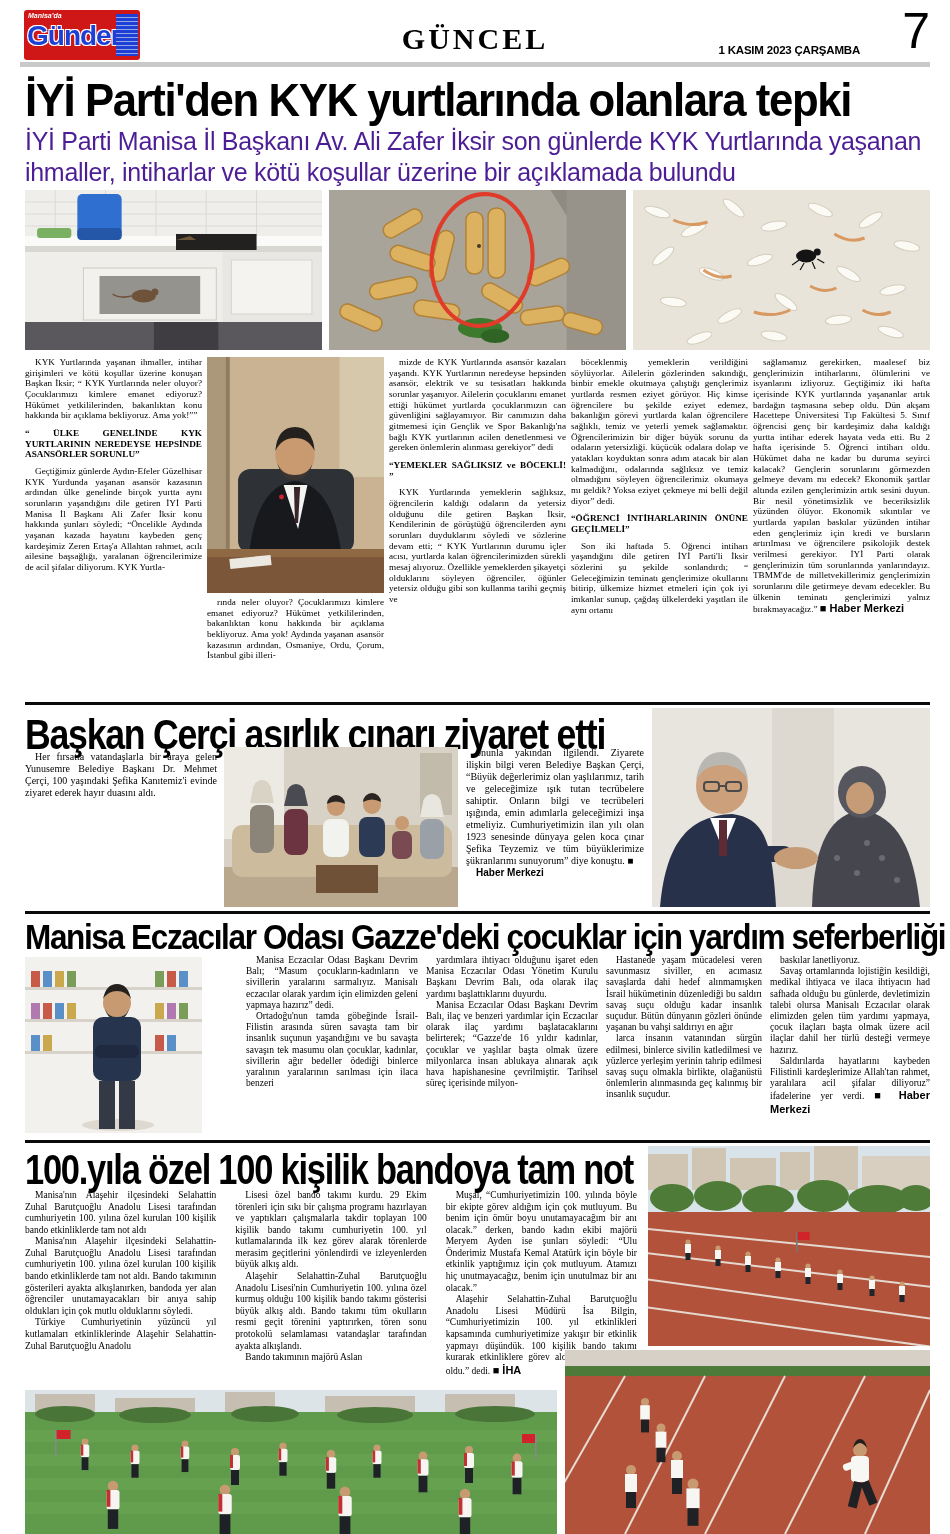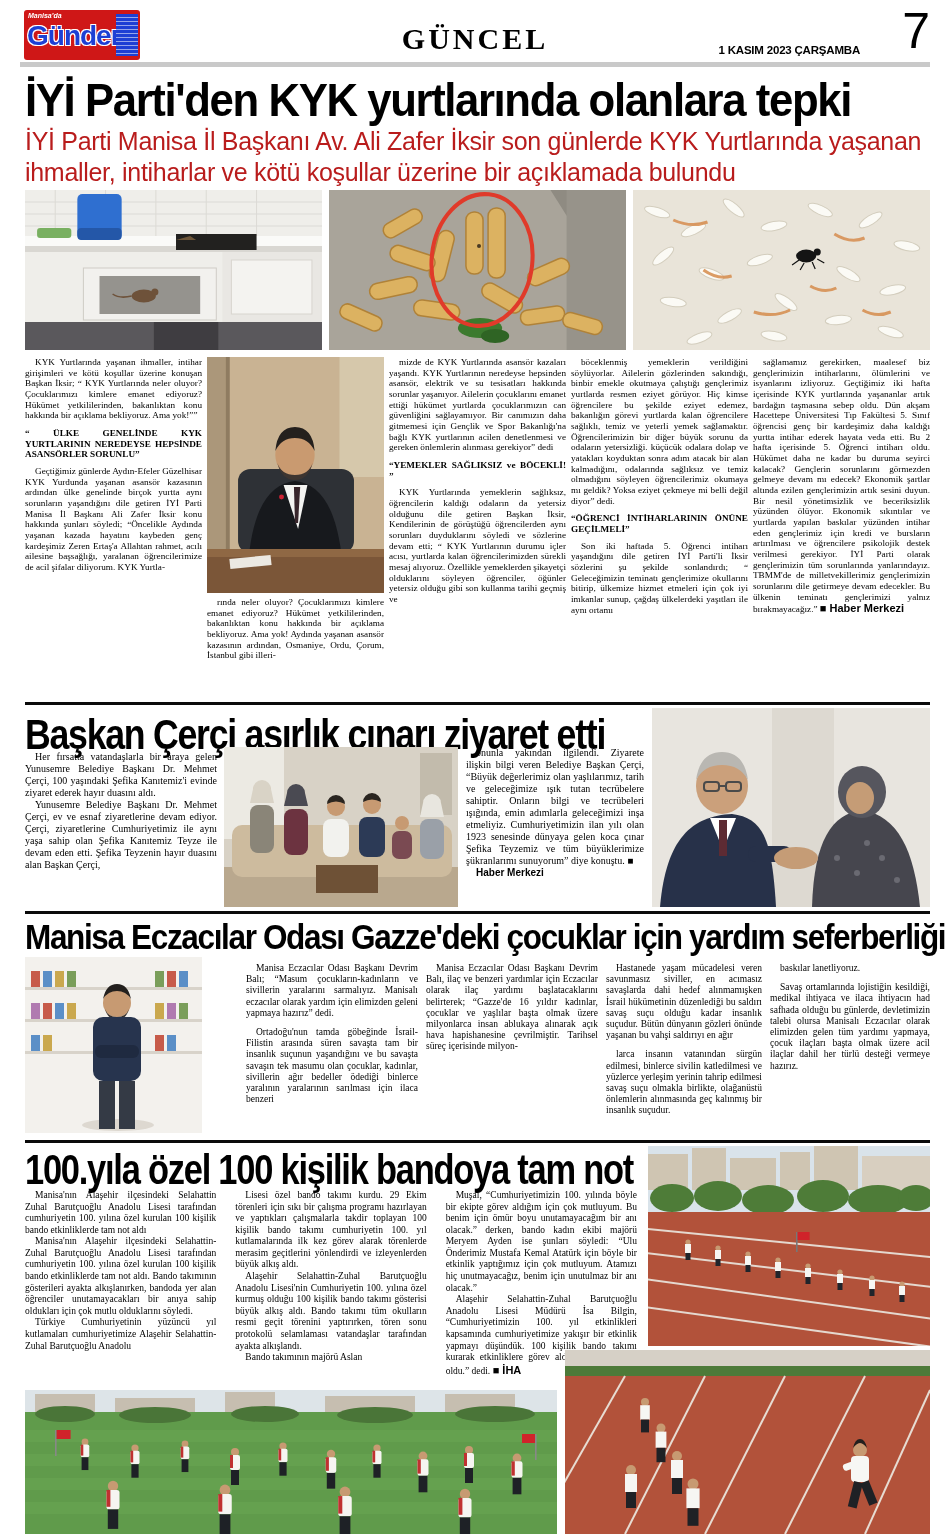--- a/index.html
+++ b/index.html
@@ -21,27 +21,27 @@
   .issue-date{right:90px;top:44px;font-family:"Liberation Sans",sans-serif;font-size:11.5px;
               font-weight:700;letter-spacing:-0.2px;}
   .pagenum{right:20px;top:2px;font-family:"Liberation Sans",sans-serif;font-size:50px;font-weight:500;}
   .hrule-gray{left:20px;top:62px;width:910px;height:5px;background:#c9c9c9;}
   .hrule-black{height:3px;background:#0a0a0a;}
 
   
   .head{font-family:"Liberation Sans",sans-serif;font-weight:700;color:#000;white-space:nowrap;
         transform-origin:left top;letter-spacing:-1.5px;margin:0;}
   .deck{font-family:"Liberation Sans",sans-serif;font-weight:400;font-size:25px;line-height:1.22;
-        color:#b91c1c;letter-spacing:-0.3px;margin:0;}
+        color:#4c1d95;letter-spacing:-0.3px;margin:0;}
 
   
   .bt p{margin:0;text-align:justify;text-indent:10px;}
   .a1t p{font-size:9.2px;line-height:1.16;}
   .a2t p{font-size:10px;line-height:1.2;}
-  .a3t p{font-size:9.5px;line-height:1.18;margin-top:8px;}
+  .a3t p{font-size:9.5px;line-height:1.18;}
   .a4t p{font-size:9.5px;line-height:1.22;}
   .ksub{font-family:"Liberation Serif",serif;font-weight:700;font-size:14.8px;line-height:1.12;
         text-indent:0 !important;text-align:center;margin:7px 0 6px !important;}
   .by{font-family:"Liberation Sans",sans-serif;font-weight:700;font-size:11px;}
   .col{overflow:hidden;}
   figure{margin:0;}
   figure svg{display:block;width:100%;height:100%;}
 
   
   .a1-head{left:25px;top:72px;font-size:47px;transform:scaleX(.93);}
@@ -232,21 +232,20 @@
       <p><span>sağlamamız gerekirken, maalesef biz gençlerimizin intiharlarını, ölümlerini ve isyanlarını izliyoruz. Geçtiğimiz iki hafta içerisinde KYK yurtlarında yaşananlar artık bardağın taşmasına sebep oldu. Dün akşam Hacettepe Üniversitesi Tıp Fakültesi 5. Sınıf öğrencisi genç bir kardeşimiz daha kaldığı yurtta intihar ederek hayata veda etti. Bu 2 hafta içerisinde 5. Öğrenci intiharı oldu. Hükümet daha ne kadar bu duruma seyirci kalacak? Gençlerin sorunlarını görmezden gelmeye devam mı edecek? Ekonomik şartlar altında ezilen gençlerimizin artık sesini duyun. Bir nesil yönetimsizlik ve beceriksizlik yüzünden ölüyor. Ekonomik sıkıntılar ve yurtlarda yapılan baskılar yüzünden intihar eden gençlerimiz için kredi ve bursların artırılması ve öğrencilere psikolojik destek verilmesi gerekiyor. İYİ Parti olarak gençlerimizin tüm sorunlarında yanlarındayız. TBMM'de de milletvekillerimiz gençlerimizin sorunlarını dile getirmeye devam edecekler. Bu ülkenin teminatı gençlerimizi yalnız bırakmayacağız.”</span>
         <span class="by">■ Haber Merkezi</span></p>
     </div>
   </div>
   <div class="abs hrule-black a1-rule"></div>
 
   <h2 class="abs head a2-head">Başkan Çerçi asırlık çınarı ziyaret etti</h2>
 
   <div class="abs a2-col1 col bt a2t">
     <p>Her fırsatta vatandaşlarla bir araya gelen Yunusemre Belediye Başkanı Dr. Mehmet Çerçi, 100 yaşındaki Şefika Kanıtemiz'i evinde ziyaret ederek hayır duasını aldı.</p>
-    <p>Yunusemre Belediye Başkanı Dr. Mehmet Çerçi, ev ve esnaf ziyaretlerine devam ediyor. Çerçi, ziyaretlerine Cumhuriyetimiz ile aynı yaşa sahip olan Şefika Kanıtemiz Teyze ile devam eden etti. Şefika Teyzenin hayır duasını alan Başkan Çerçi,</p>
   </div>
 
   <figure class="abs a2-photo-group">
     <svg viewBox="0 0 234 160" preserveAspectRatio="none">
       <rect width="234" height="160" fill="#d8d2c6"></rect>
       <rect width="60" height="92" fill="#eceae3"></rect>
       <rect x="196" y="6" width="32" height="62" fill="#c2bbac"></rect>
       <rect y="120" width="234" height="40" fill="#b9a88e"></rect>
       <rect x="8" y="78" width="220" height="52" rx="10" fill="#cdbb9e"></rect>
       <circle cx="38" cy="44" r="9" fill="#c79a72"></circle>
@@ -344,39 +343,42 @@
       <rect x="74" y="124" width="16" height="48" fill="#343a45"></rect>
       <rect x="94" y="124" width="16" height="48" fill="#343a45"></rect>
     </svg>
   </figure>
 
   <div class="abs a3-col1 col bt a3t">
     <p>Manisa Eczacılar Odası Başkanı Devrim Balı; “Masum çocukların-kadınların ve sivillerin yaralarını sarmalıyız. Manisalı eczacılar olarak yardım için elimizden geleni yapmaya hazırız” dedi.</p>
     <p>Ortadoğu'nun tamda göbeğinde İsrail-Filistin arasında süren savaşta tam bir insanlık suçunun yaşandığını ve bu savaşta savaşın tek masumu olan çocuklar, kadınlar, sivillerin ağır bedeller ödediği binlerce yaralının yaralarının sarılması için ilaca benzeri</p>
   </div>
   <div class="abs a3-col2 col bt a3t">
+    <p>yardımlara ihtiyacı olduğunu işaret eden Manisa Eczacılar Odası Yönetim Kurulu Başkanı Devrim Balı, oda olarak ilaç yardımı başlattıklarını duyurdu.</p>
     <p>Manisa Eczacılar Odası Başkanı Devrim Balı, ilaç ve benzeri yardımlar için Eczacılar olarak ilaç yardımı başlatacaklarını belirterek; “Gazze'de 16 yıldır kadınlar, çocuklar ve yaşlılar başta olmak üzere milyonlarca insan ablukaya alınarak açık hava hapishanesine çevrilmiştir. Tarihsel süreç içerisinde milyon-</p>
   </div>
   <div class="abs a3-col3 col bt a3t">
     <p>Hastanede yaşam mücadelesi veren savunmasız siviller, en acımasız savaşlarda dahi hedef alınmamışken İsrail hükümetinin düzenlediği bu saldırı savaş suçu olduğu kadar insanlık suçudur. Bütün dünyanın gözleri önünde yaşanan bu vahşi saldırıyı en ağır</p>
     <p>larca insanın vatanından sürgün edilmesi, binlerce sivilin katledilmesi ve yüzlerce yerleşim yerinin tahrip edilmesi savaş suçu olmakla birlikte, olağanüstü önlemlerin alınmasında geç kalınmış bir insanlık suçudur.</p>
   </div>
   <div class="abs a3-col4 col bt a3t">
     <p>baskılar lanetliyoruz.</p>
     <p>Savaş ortamlarında lojistiğin kesildiği, medikal ihtiyaca ve ilaca ihtiyacın had safhada olduğu bu günlerde, devletimizin talebi olursa Manisalı Eczacılar olarak elimizden gelen tüm yardımı yapmaya, çocuk ilaçları başta olmak üzere acil ilaçlar dahil her türlü desteği vermeye hazırız.</p>
+    <p><span>Saldırılarda hayatlarını kaybeden Filistinli kardeşlerimize Allah'tan rahmet, yaralılara acil şifalar diliyoruz” ifadelerine yer verdi.</span>
+      <span class="by">■ Haber Merkezi</span></p>
   </div>
   <div class="abs hrule-black a3-rule"></div>
 
   <h2 class="abs head a4-head">100.yıla özel 100 kişilik bandoya tam not</h2>
 
   <div class="abs a4-cols bt a4t">
     <div class="col">
       <p>Manisa'nın Alaşehir ilçesindeki Selahattin Zuhal Barutçuoğlu Anadolu Lisesi tarafından cumhuriyetin 100. yılına özel kurulan 100 kişilik bando etkinliklerde tam not aldı</p>
       <p>Manisa'nın Alaşehir ilçesindeki Selahattin-Zuhal Barutçuoğlu Anadolu Lisesi tarafından cumhuriyetin 100. yılına özel kurulan 100 kişilik bando etkinliklerde tam not aldı. Bando takımının gösterileri ayakta alkışlanırken, bandoda yer alan öğrenciler unutamayacakları bir anıya sahip oldukları için çok mutlu olduklarını söyledi.</p>
-      <p>Türkiye Cumhuriyetinin yüzüncü yıl kutlamaları cumhuriyetimize Alaşehir Selahattin-Zuhal Barutçuoğlu Anadolu</p>
+      <p>Türkiye Cumhuriyetinin yüzüncü yıl kutlamaları etkinliklerinde Alaşehir Selahattin-Zuhal Barutçuoğlu Anadolu</p>
     </div>
     <div class="col">
       <p>Lisesi özel bando takımı kurdu. 29 Ekim törenleri için sıkı bir çalışma programı hazırlayan ve yaptıkları çalışmalarla takdir toplayan 100 kişilik bando takımı cumhuriyetin 100. yıl kutlamalarında ilk kez görev alarak törenlerde merasim geçitlerini yönlendirdi ve izleyenlerden büyük alkış aldı.</p>
       <p>Alaşehir Selahattin-Zuhal Barutçuoğlu Anadolu Lisesi'nin Cumhuriyetin 100. yılına özel kurmuş olduğu 100 kişilik bando takımı gösterisi büyük alkış aldı. Bando takımı tüm okulların resmi geçit törenini yaptırırken, tören sonu protokolü selamlaması vatandaşlar tarafından ayakta alkışlandı.</p>
       <p>Bando takımının majörü Aslan</p>
     </div>
     <div class="col">
       <p>Muşal, “Cumhuriyetimizin 100. yılında böyle bir ekipte görev aldığım için çok mutluyum. Bu benim için ömür boyu unutamayacağım bir anı olacak.” derken, bando kadın ekibi majörü Meryem Ayden ise şunları söyledi: “Ulu Önderimiz Mustafa Kemal Atatürk için böyle bir etkinlik yaptığımız için çok mutluyum. Atamızı hiç unutmayacağız, benim için unutulmaz bir anı olacak.”</p>
       <p><span>Alaşehir Selahattin-Zuhal Barutçuoğlu Anadolu Lisesi Müdürü İsa Bilgin, “Cumhuriyetimizin 100. yıl etkinlikleri kapsamında cumhuriyetimize yakışır bir etkinlik yapmayı düşündük. 100 kişilik bando takımı kurarak etkinliklere görev aldık. Çok da güzel oldu.” dedi.</span>
         <span class="by">■ İHA</span></p>

